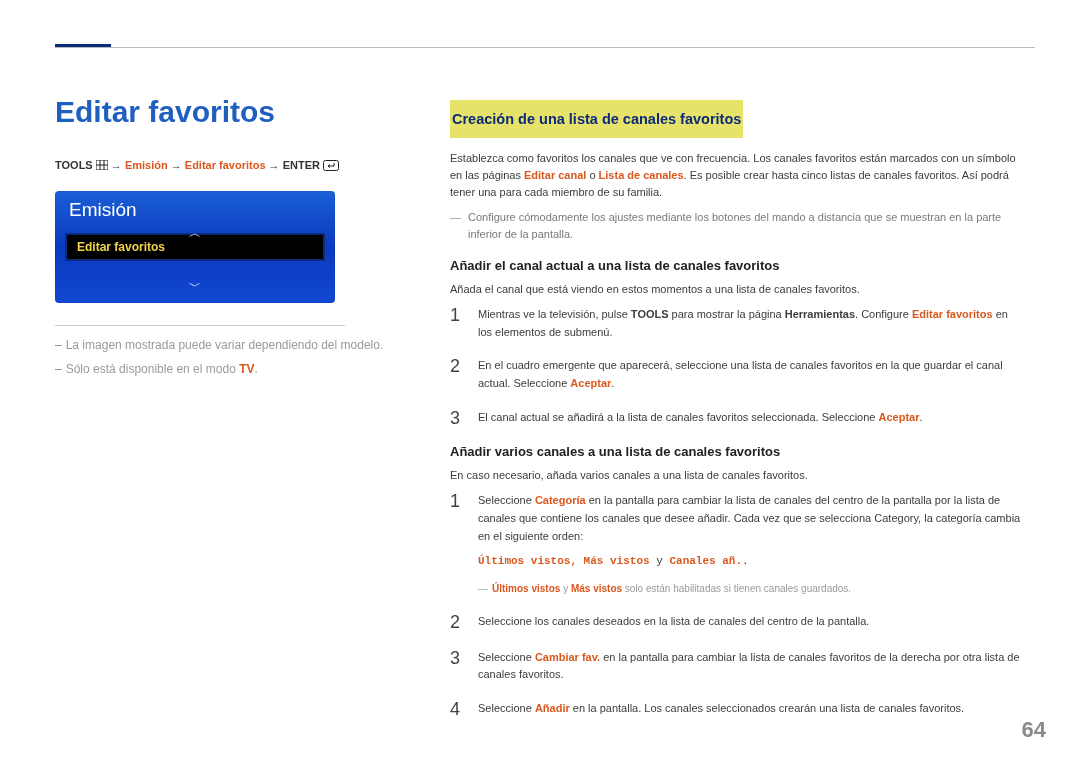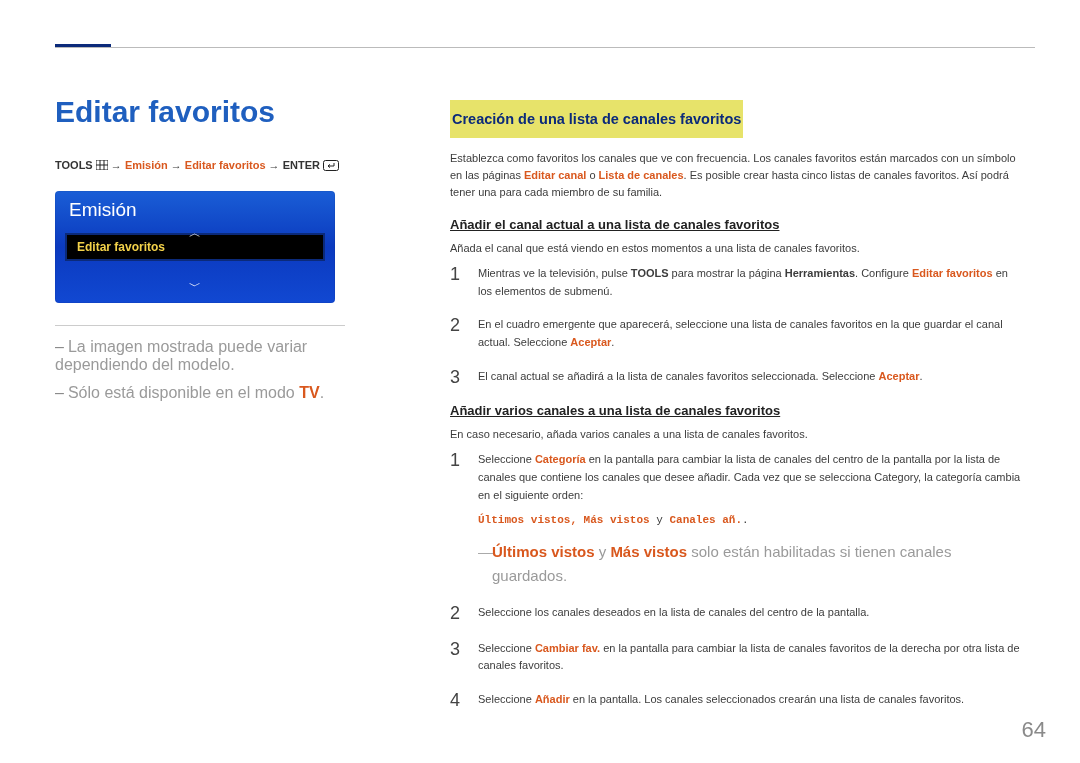--- a/index.html
+++ b/index.html
@@ -71,21 +71,21 @@
   }
   .chev-up { top: 34px; }
   .chev-down { bottom: 8px; }
   .left-sep {
     border: none;
     border-top: 1px solid #ccc;
     margin: 22px 0 12px 0;
     width: 290px;
   }
   .footnote {
-    font-size: 16px;
+    font-size: 12px;
     color: #9a9a9a;
     margin-bottom: 10px;
   }
   .footnote .orange { color: #d9581e; }
   .footnote .dash { color:#888; margin-right:4px; }
   .right-col {
     position: absolute;
     left: 450px; top: 100px; right: 55px;
   }
   .section-h {
@@ -112,21 +112,20 @@
     position: relative;
   }
   .tip::before {
     content: "―"; position:absolute; left:0; top:0; color:#999;
   }
   .sub-h {
     font-size: 13px;
     font-weight: 700;
     color: #222;
     margin: 16px 0 8px 0;
-    text-decoration: underline;
   }
   .ol { margin: 4px 0 10px 0; }
   .ol-item {
     display: flex;
     gap: 14px;
     margin-bottom: 16px;
   }
   .ol-num {
     font-size: 18px;
     font-weight: 400;
@@ -136,34 +135,34 @@
     flex: 0 0 auto;
   }
   .ol-body {
     font-size: 11px;
     color: #3c3c3c;
     line-height: 1.6;
     flex: 1 1 auto;
   }
   .ol-body .bold { font-weight: 700; }
   .subnote {
-    font-size: 15px;
+    font-size: 10px;
     color: #9a9a9a;
     margin-top: 10px;
     position: relative;
     padding-left: 14px;
   }
   .subnote::before { content:"―"; position:absolute; left:0; top:0; color:#aaa; }
   .subnote .orange { font-weight:600; }
   .pagenum {
     position: absolute;
     right: 34px; bottom: 20px;
     font-size: 22px;
     color: #8a8a8a;
-    font-weight: 400;
+    font-weight: 700;
   }
 </style>
 </head>
 <body>
 
 <div class="topbar-accent"></div>
 <div class="topbar"></div>
 
 <div class="left-col">
   <h1 class="page-title">Editar favoritos</h1>
@@ -208,20 +207,21 @@
     <span class="dash">–</span><span>Sólo está disponible en el modo </span><span class="orange">TV</span><span>.</span>
   </div>
 </div>
 
 <div class="right-col">
   <div class="section-h">Creación de una lista de canales favoritos</div>
 
   <p class="para">
     <span>Establezca como favoritos los canales que ve con frecuencia. Los canales favoritos están marcados con un símbolo en las páginas </span><span class="orange">Editar canal</span><span> o </span><span class="orange">Lista de canales</span><span>. Es posible crear hasta cinco listas de canales favoritos. Así podrá tener una para cada miembro de su familia.</span>
   </p>
+  <p class="tip">Configure cómodamente los ajustes mediante los botones del mando a distancia que se muestran en la parte inferior de la pantalla.</p>
 
   <div class="sub-h">Añadir el canal actual a una lista de canales favoritos</div>
   <p class="para">Añada el canal que está viendo en estos momentos a una lista de canales favoritos.</p>
 
   <div class="ol">
     <div class="ol-item">
         <div class="ol-num">1</div>
       <div class="ol-body">
         <span>Mientras ve la televisión, pulse </span><span class="bold">TOOLS</span><span> para mostrar la página </span><span class="bold">Herramientas</span><span>. Configure </span><span class="orange">Editar favoritos</span><span> en los elementos de submenú.</span>
       </div>

